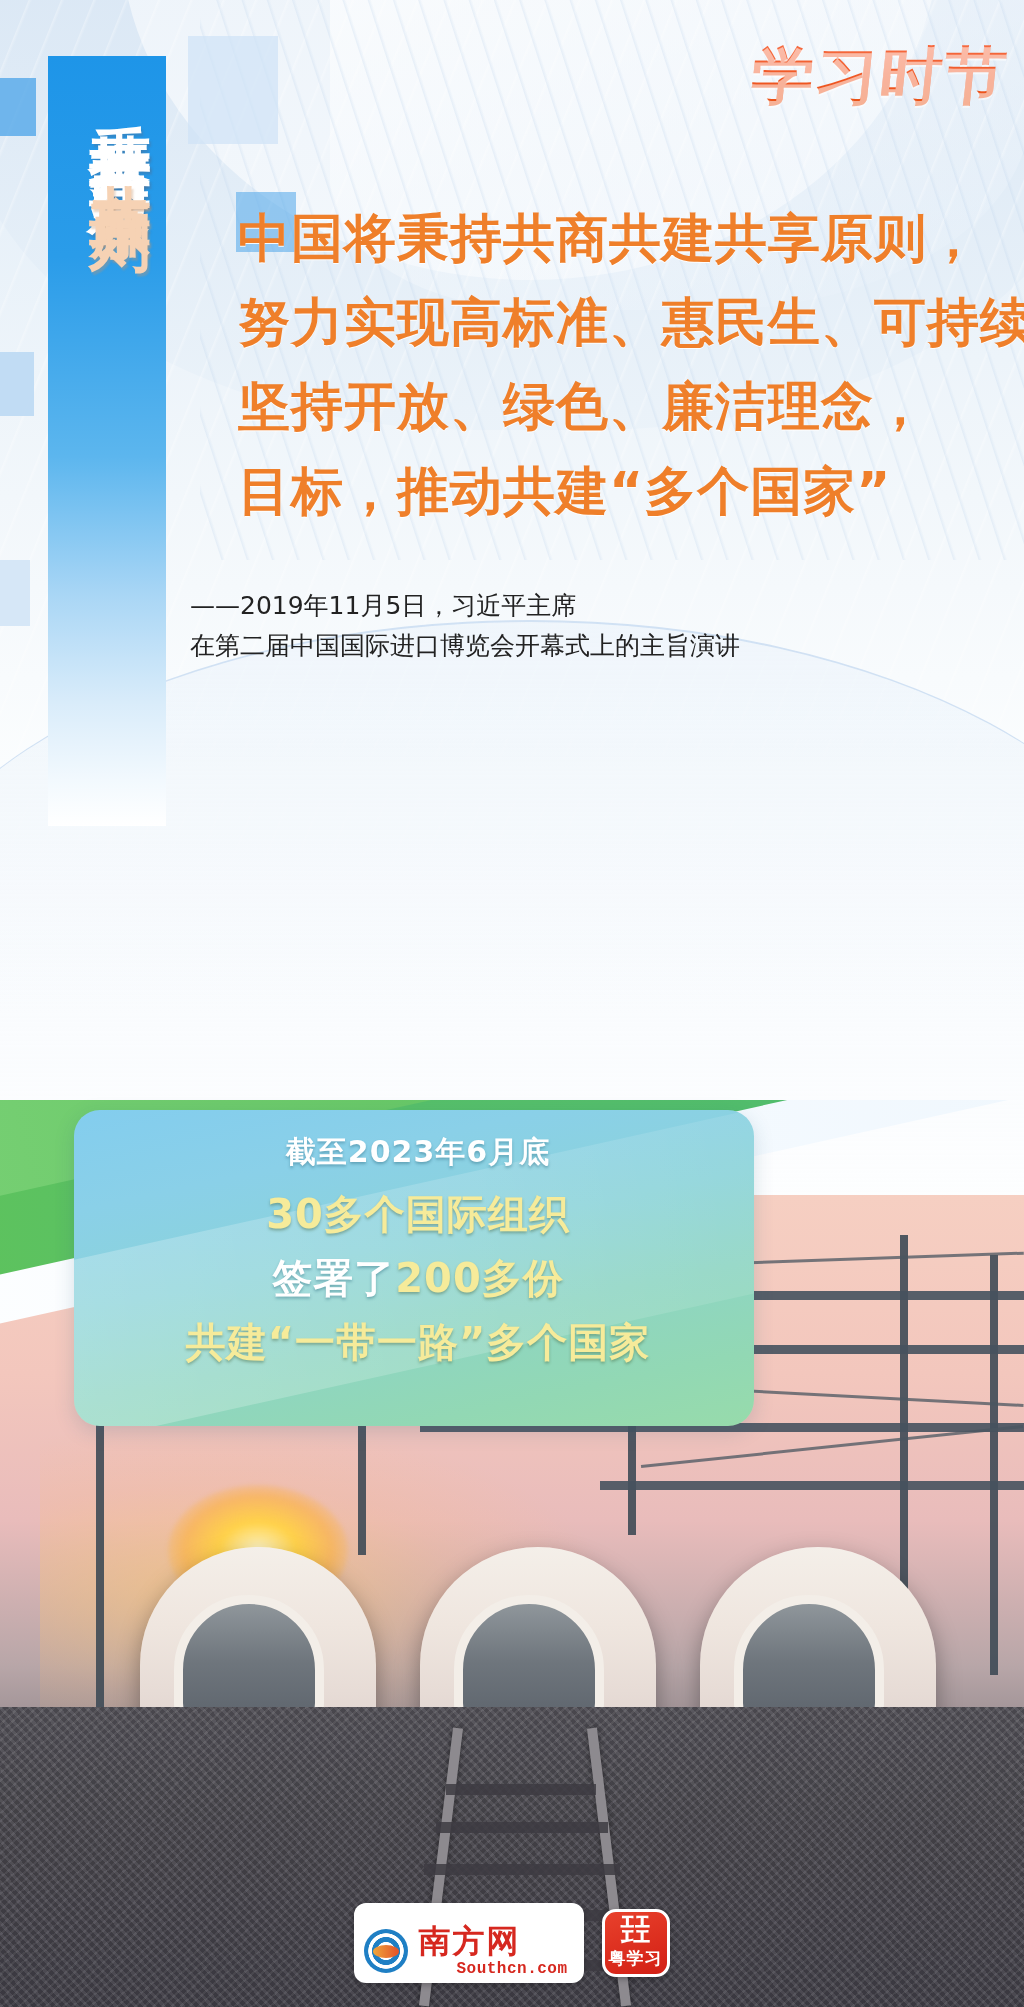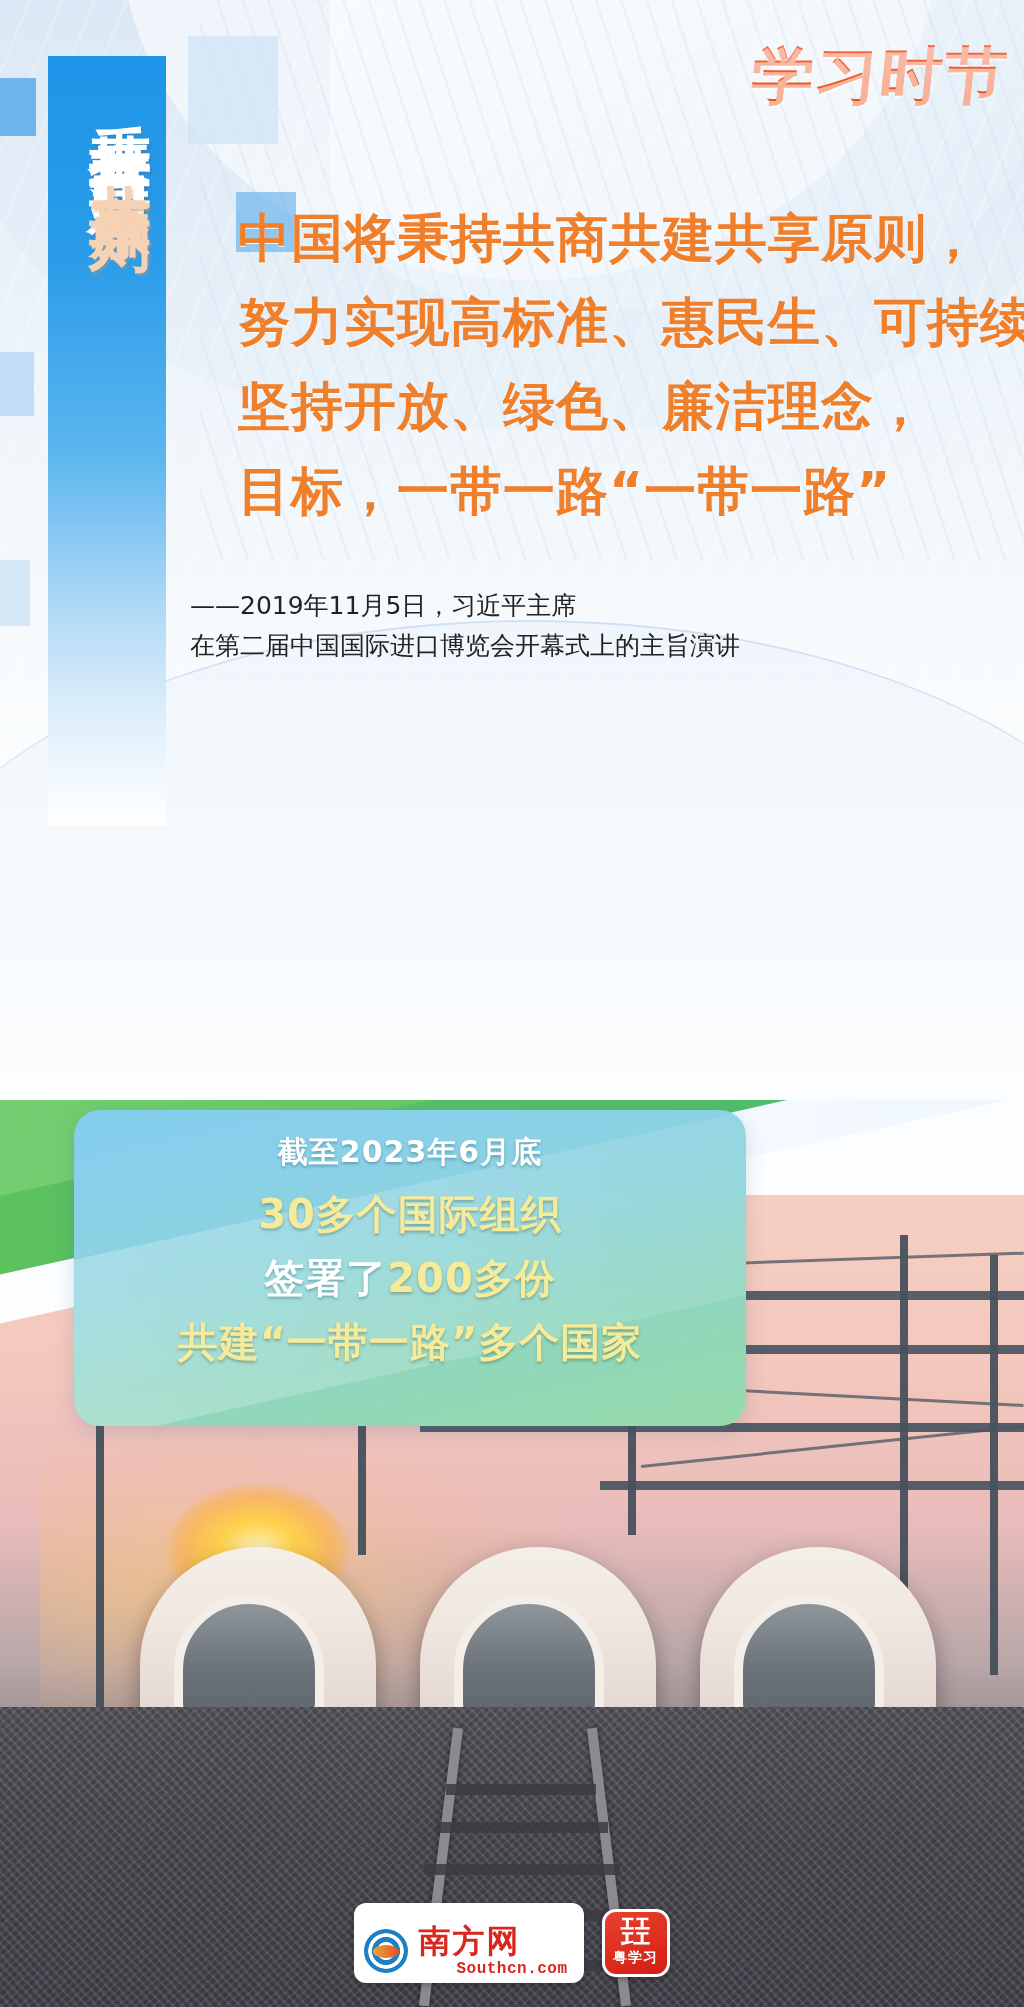--- a/index.html
+++ b/index.html
@@ -203,20 +203,21 @@
     position:absolute;left:0;bottom:0;width:236px;height:56px;
     background:linear-gradient(180deg,#33323a,#1f1e24);
   }
 
   
   .card{
     position:absolute;left:74px;top:1110px;width:672px;height:316px;
     border-radius:26px;overflow:hidden;
     background:linear-gradient(168deg,#83cdee 0%,#8ad0e8 22%,#8bd3d9 44%,#8ed5c3 64%,#92d8b4 84%,#97dbab 100%);
     box-shadow:0 6px 20px rgba(40,90,120,.18);
+    padding-left:8px;
   }
   .card-sheen{
     position:absolute;left:-120px;top:70px;width:980px;height:180px;
     background:linear-gradient(90deg,rgba(255,255,255,.28),rgba(255,255,255,.05));
     transform:rotate(-12.5deg);
   }
   .card-inner{position:relative;padding:22px 24px 0;text-align:center;}
   .card-line{
     display:block;white-space:nowrap;
     font-family:"DejaVu Sans","Liberation Sans",sans-serif;
@@ -261,21 +262,21 @@
     background:linear-gradient(160deg,#e8412c 0%,#d31f14 100%);
     box-shadow:0 2px 6px rgba(0,0,0,.3);border:3px solid #fff;
     display:flex;flex-direction:column;align-items:center;justify-content:center;
   }
   .logo-yue .glyph{
     font-family:"DejaVu Serif","Liberation Serif",serif;font-weight:700;
     font-size:30px;color:#fff;line-height:1;margin-top:-2px;
   }
   .logo-yue .sub{
     font-family:"DejaVu Sans","Liberation Sans",sans-serif;font-weight:700;
-    font-size:14px;color:#fff;letter-spacing:1px;margin-top:2px;
+    font-size:17px;color:#fff;letter-spacing:1px;margin-top:2px;
   }
 </style>
 </head>
 <body>
 
 <div id="poster">
 
   <div class="bg-sky">
     <div class="bg-arc1"></div>
     <div class="bg-arc2"></div>
@@ -292,21 +293,21 @@
 
   <div class="logo-xuexi">学习时节</div>
 
   <div class="vbanner"></div>
   <div class="vbanner-text"><span>秉持共商共建</span><span class="tail">共享原则</span></div>
 
   <div class="quote">
     <span class="ln">中国将秉持共商共建共享原则，</span>
     <span class="ln">努力实现高标准、惠民生、可持续</span>
     <span class="ln">坚持开放、绿色、廉洁理念，</span>
-    <span class="ln">目标，一带一路“一带一路”</span>
+    <span class="ln">目标，推动共建“多个国家”</span>
   </div>
 
   <div class="attrib">
     <span class="ln">——2019年11月5日，习近平主席</span>
     <span class="ln">在第二届中国国际进口博览会开幕式上的主旨演讲</span>
   </div>
 
   <div class="photo">
     <div class="sunglow"></div>
     <div class="sun"></div>

